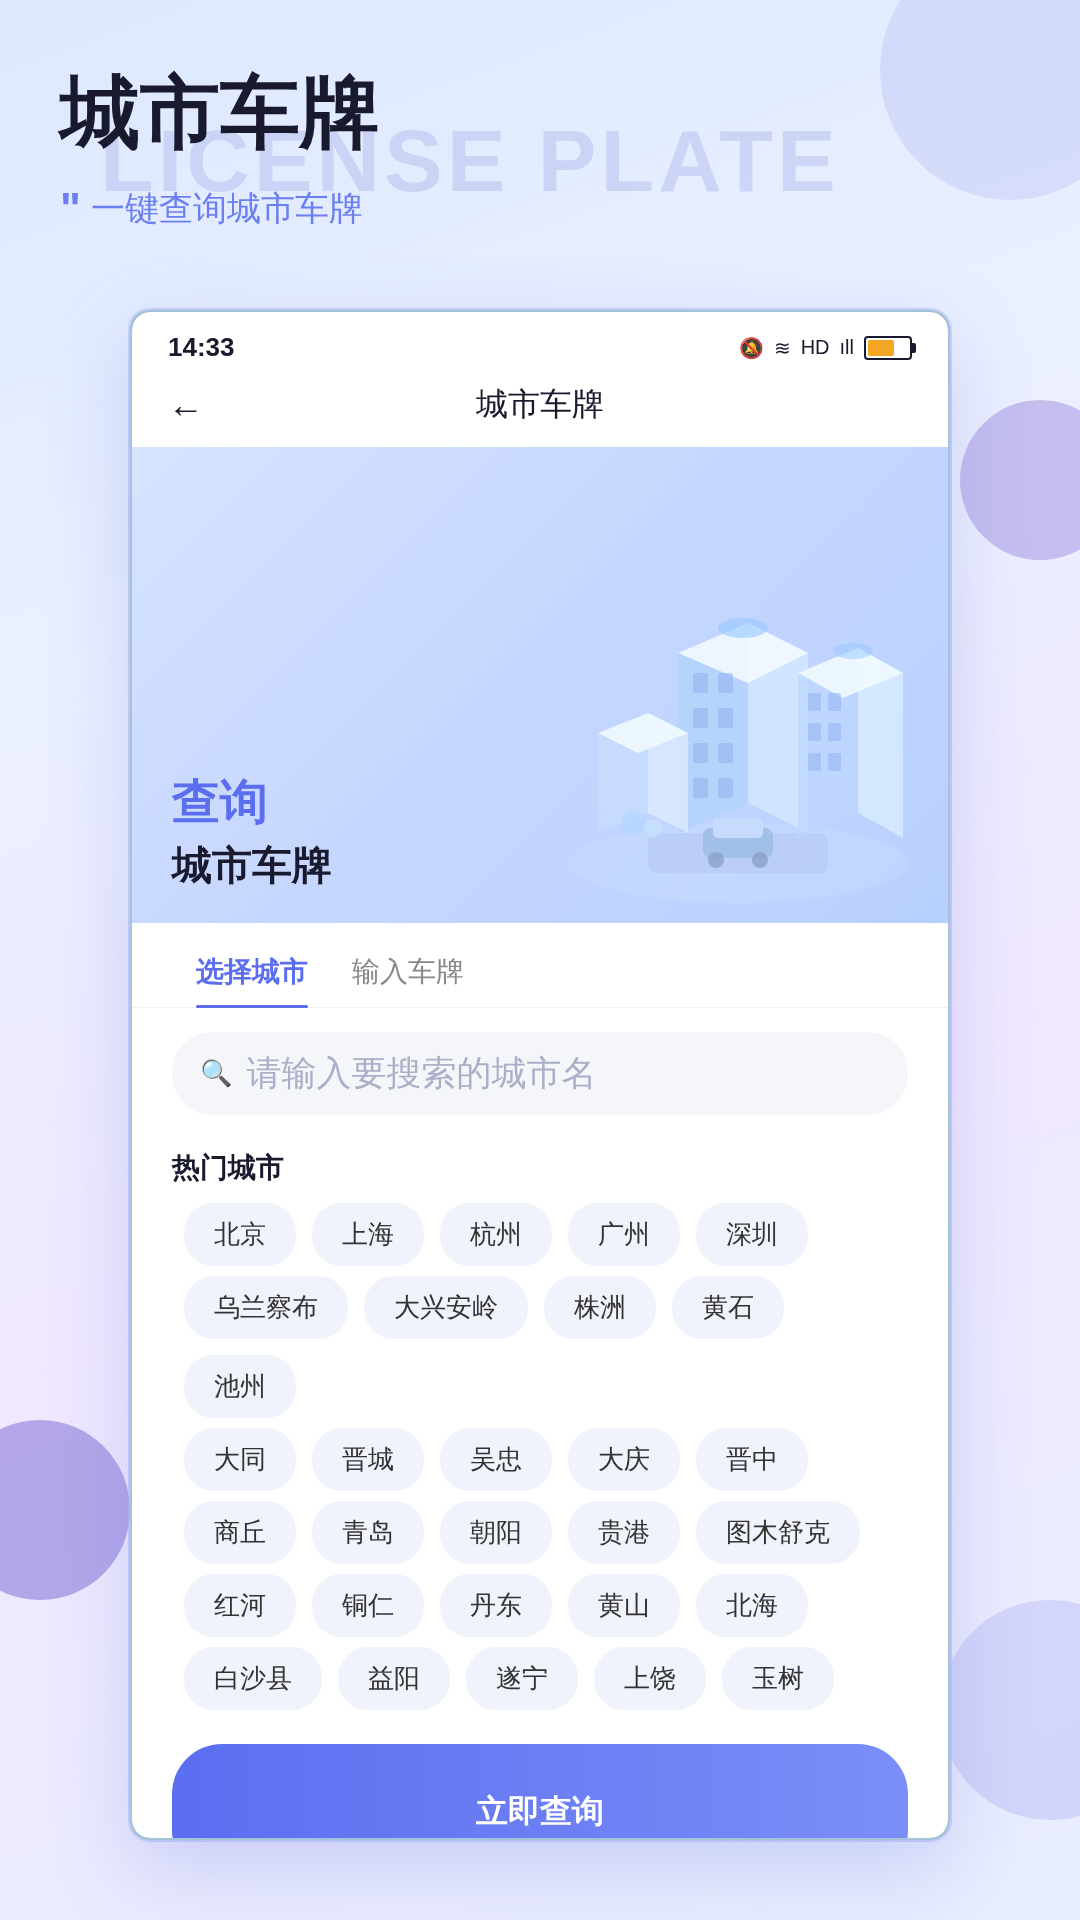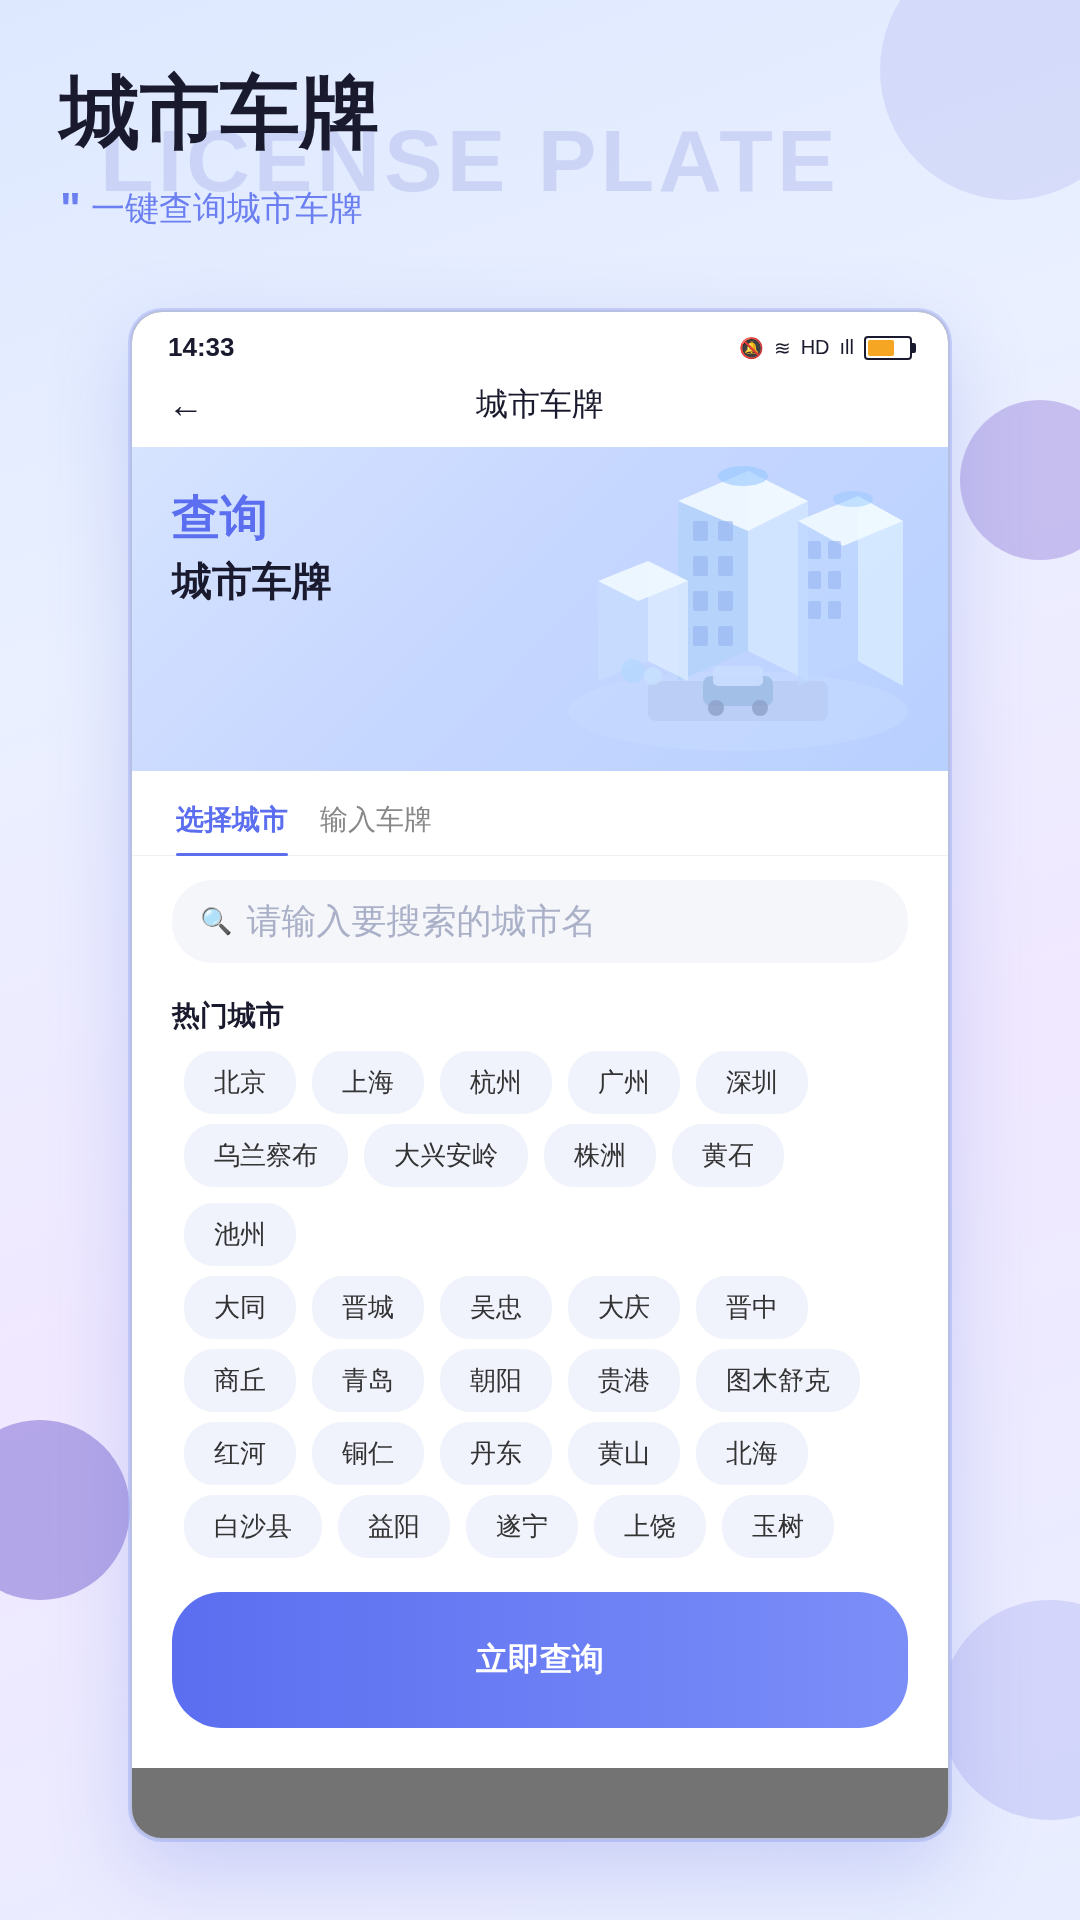--- a/index.html
+++ b/index.html
@@ -93,22 +93,22 @@
       color: #6b7ff0;
     }
 
     
     .phone-mockup {
       position: absolute;
       top: 310px;
       left: 130px;
       width: 820px;
       height: 1530px;
-      background: #737373;
-      border-radius: 32px;
+      background: #15803d;
+      border-radius: 20px;
       box-shadow: 0 30px 80px rgba(100, 120, 220, 0.25), 0 0 0 2px rgba(180, 190, 250, 0.6);
       overflow: hidden;
       border: 2px solid rgba(200, 210, 255, 0.8);
     }
 
     
     .status-bar {
       display: flex;
       justify-content: space-between;
       align-items: center;
@@ -173,25 +173,26 @@
       flex: 1;
       text-align: center;
       font-size: 32px;
       font-weight: 500;
       color: #1a1a2e;
     }
 
     
     .hero-section {
       background: linear-gradient(135deg, #d6e4ff 0%, #c8d8ff 40%, #b8d0ff 100%);
-      height: 324px;
+      height: 476px;
       position: relative;
       overflow: hidden;
       display: flex;
-      padding: 39px 40px;
+      align-items: flex-end;
+      padding: 30px 40px;
     }
     .hero-text-block {
       z-index: 2;
     }
     .hero-query-text {
       font-size: 48px;
       font-weight: 700;
       color: #5b6ef0;
     }
     .hero-subtitle {
@@ -217,22 +218,22 @@
     
     .content-area {
       background: white;
       flex: 1;
       padding: 0;
     }
 
     
     .tabs-row {
       display: flex;
-      padding: 30px 44px 0;
-      gap: 32px;
+      padding: 30px 64px 0;
+      gap: 44px;
       border-bottom: 1px solid #f0f0f0;
     }
     .tab-item {
       font-size: 28px;
       padding-bottom: 16px;
       cursor: pointer;
       position: relative;
     }
     .tab-item.active {
       color: #5b6ef0;

